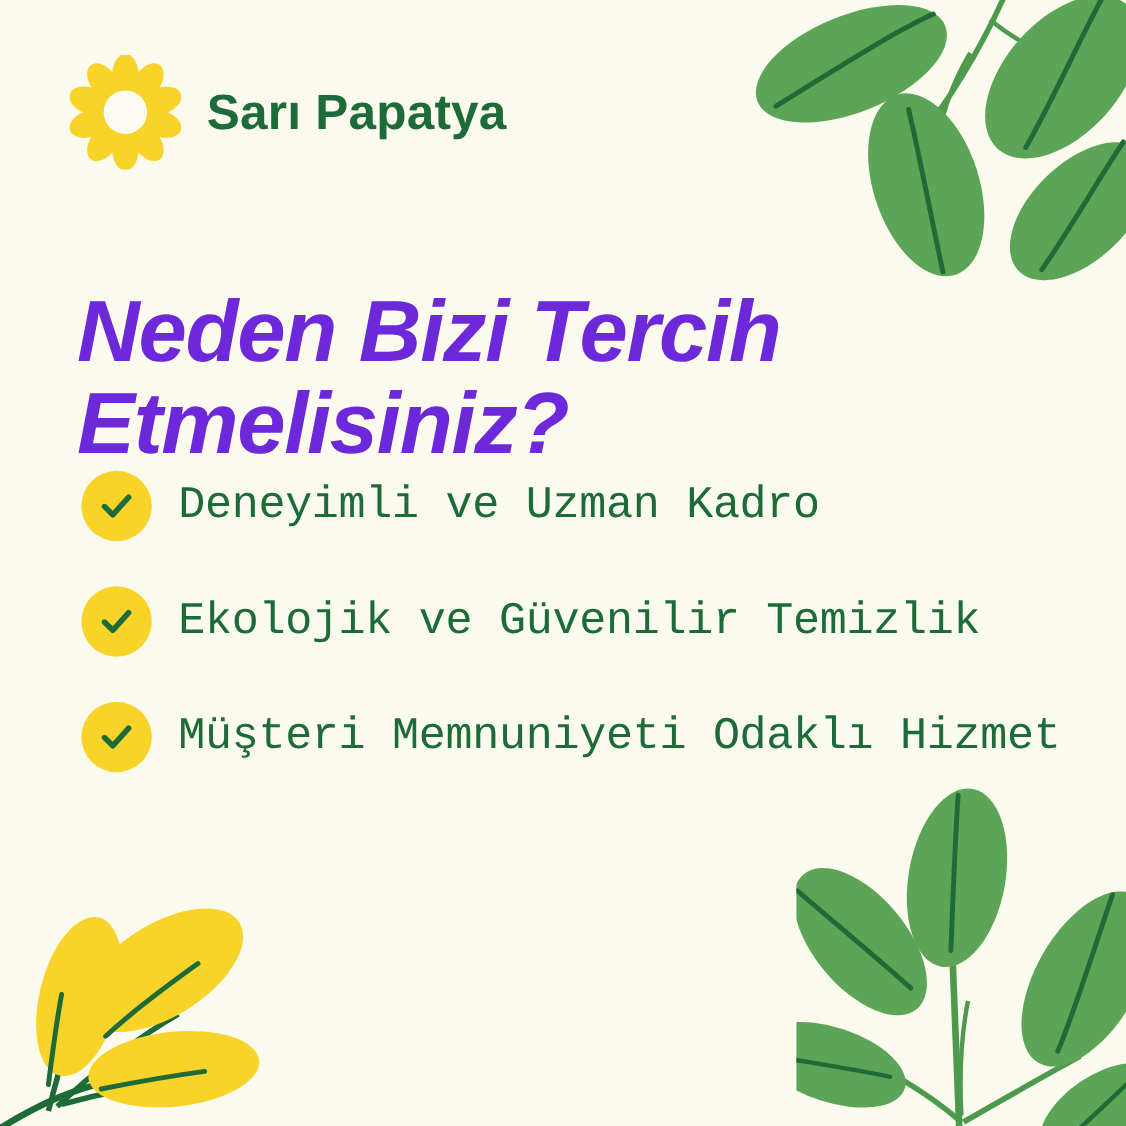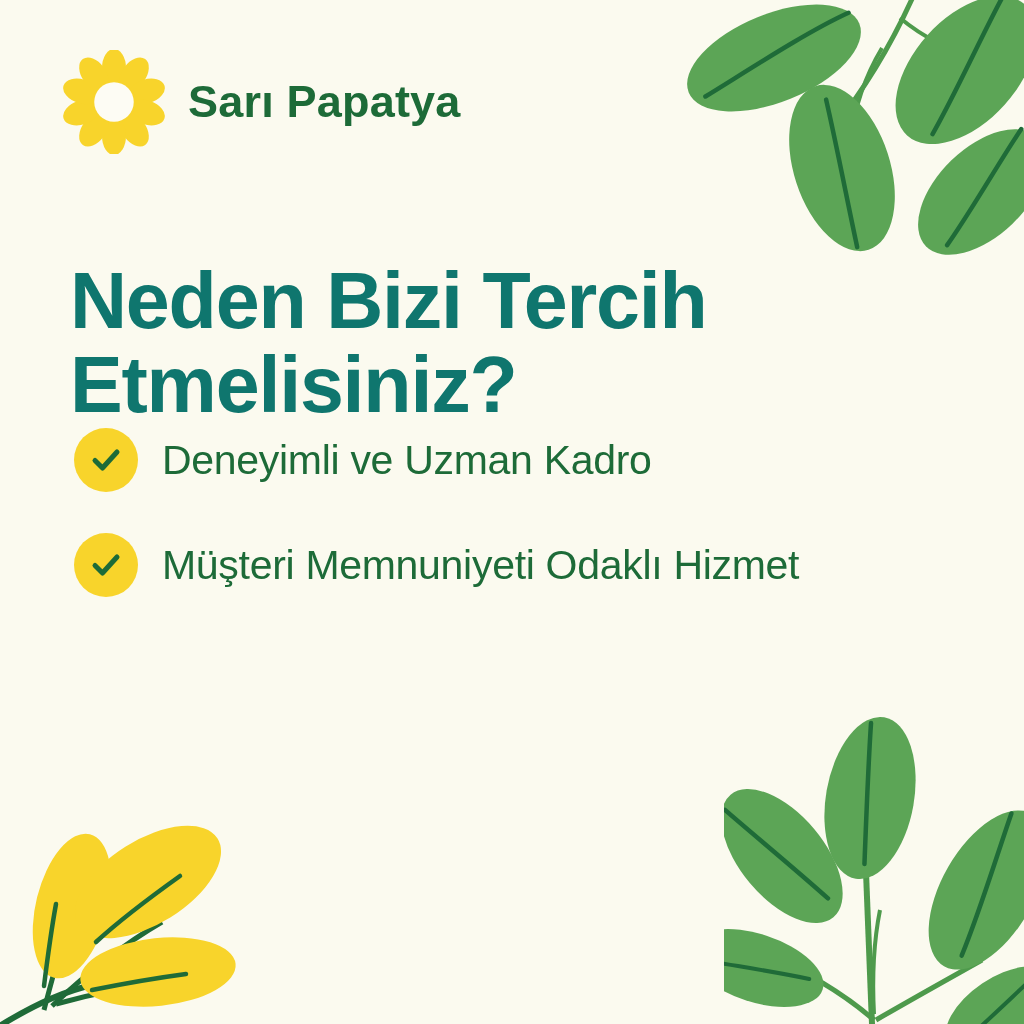--- a/index.html
+++ b/index.html
@@ -55,23 +55,24 @@
   }
 
   
   #headline {
     position: absolute;
     left: 70px;
     top: 206px;
     width: 760px;
     font-size: 79px;
     font-weight: bold;
-    color: #0f766e;
+    color: #6d28d9;
     line-height: 1.07;
     letter-spacing: -1.2px;
+    font-style: italic;
   }
 
   
   #benefits {
     position: absolute;
     left: 74px;
     top: 428px;
     width: 920px;
     display: flex;
     flex-direction: column;
@@ -93,20 +94,21 @@
     align-items: center;
     justify-content: center;
   }
   .check-badge svg { display: block; }
   .benefit-label {
     font-size: 41px;
     color: #1D6B38;
     line-height: 1;
     white-space: nowrap;
     letter-spacing: -0.3px;
+    font-family: Liberation Mono, monospace;
   }
 </style>
 </head>
 <body>
 
 <div id="poster">
 
   <svg class="deco" id="deco-top-right" viewBox="0 0 360 300">
     <g>
 
@@ -226,20 +228,28 @@
 
     <div class="benefit-row">
       <span class="check-badge">
         <svg width="40" height="40" viewBox="0 0 40 40">
           <path d="M9 20.5 L16.5 28 L31 12" stroke="#1D6B38" stroke-width="5" fill="none" stroke-linecap="round" stroke-linejoin="round"></path>
         </svg>
       </span>
       <span class="benefit-label">Deneyimli ve Uzman Kadro</span>
     </div>
 
+    <div class="benefit-row">
+      <span class="check-badge">
+        <svg width="40" height="40" viewBox="0 0 40 40">
+          <path d="M9 20.5 L16.5 28 L31 12" stroke="#1D6B38" stroke-width="5" fill="none" stroke-linecap="round" stroke-linejoin="round"></path>
+        </svg>
+      </span>
+      <span class="benefit-label">Ekolojik ve Güvenilir Temizlik</span>
+    </div>
 
     <div class="benefit-row">
       <span class="check-badge">
         <svg width="40" height="40" viewBox="0 0 40 40">
           <path d="M9 20.5 L16.5 28 L31 12" stroke="#1D6B38" stroke-width="5" fill="none" stroke-linecap="round" stroke-linejoin="round"></path>
         </svg>
       </span>
       <span class="benefit-label">Müşteri Memnuniyeti Odaklı Hizmet</span>
     </div>
 

